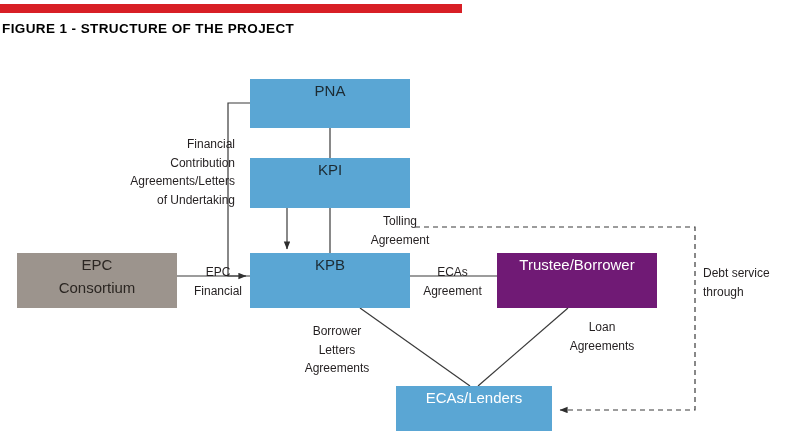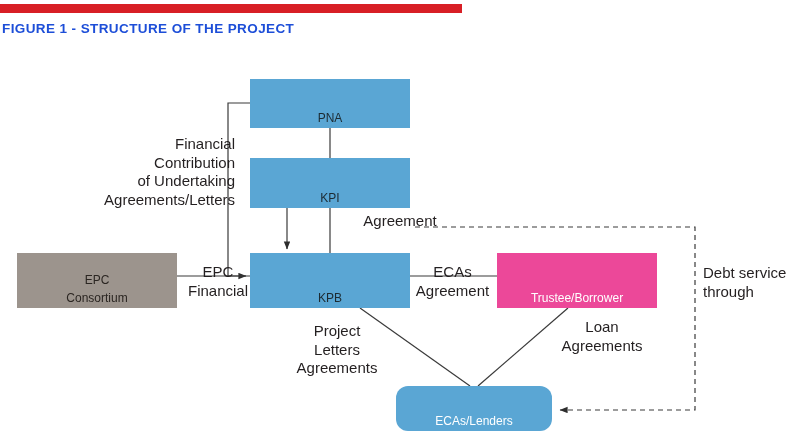--- a/index.html
+++ b/index.html
@@ -1,29 +1,29 @@
 <!DOCTYPE html>
 <html><head>
 <meta charset="utf-8">
 <style>
   html,body{margin:0;padding:0;background:#ffffff;}
   body{width:800px;height:446px;position:relative;overflow:hidden;
        font-family:"Liberation Sans","DejaVu Sans",sans-serif;color:#231f20;}
   .red-bar{position:absolute;left:0;top:4px;width:462px;height:9px;background:#d81f26;}
   .fig-title{position:absolute;left:2px;top:21px;font-size:13.5px;font-weight:bold;
-             letter-spacing:.4px;color:#1d4ed8;white-space:nowrap;}
+             letter-spacing:.4px;color:#000000;white-space:nowrap;}
   .canvas{position:absolute;left:0;top:0;width:800px;height:446px;}
   svg.wires{position:absolute;left:0;top:0;width:800px;height:446px;overflow:visible;}
   .node{position:absolute;display:flex;flex-direction:column;align-items:center;
-        justify-content:flex-end;text-align:center;font-size:12px;line-height:1.55;}
+        justify-content:flex-start;text-align:center;font-size:15px;line-height:1.55;}
   .node.blue{background:#5aa6d4;color:#1c2b33;}
-  .node.blue.light-text{color:#ffffff;border-radius:12px;}
+  .node.blue.light-text{color:#ffffff;}
   .node.gray{background:#9c948d;color:#2b2622;}
-  .node.dark{background:#ec4899;color:#ffffff;}
-  .lbl{position:absolute;font-size:15px;line-height:18.6px;color:#231f20;white-space:nowrap;}
+  .node.dark{background:#701a75;color:#ffffff;}
+  .lbl{position:absolute;font-size:12px;line-height:18.6px;color:#231f20;white-space:nowrap;}
   .lbl.r{text-align:right;}
   .lbl.c{text-align:center;}
   .lbl.l{text-align:left;}
 </style>
 </head>
 <body>
 
 <div class="canvas">
 
   <div class="red-bar"></div>
@@ -84,40 +84,41 @@
     <span>Trustee/Borrower</span>
   </div>
 
   <div class="node blue light-text" style="left:396px;top:386px;width:156px;height:45px;">
     <span>ECAs/Lenders</span>
   </div>
 
   <div class="lbl r" style="left:35px;top:135px;width:200px;">
     <div>Financial</div>
     <div>Contribution</div>
+    <div>Agreements/Letters</div>
     <div>of Undertaking</div>
-    <div>Agreements/Letters</div>
   </div>
 
   <div class="lbl c" style="left:345px;top:212px;width:110px;">
+    <div>Tolling</div>
     <div>Agreement</div>
   </div>
 
   <div class="lbl c" style="left:168px;top:263px;width:100px;">
     <div>EPC</div>
     <div>Financial</div>
   </div>
 
   <div class="lbl c" style="left:400px;top:263px;width:105px;">
     <div>ECAs</div>
     <div>Agreement</div>
   </div>
 
   <div class="lbl c" style="left:282px;top:322px;width:110px;">
-    <div>Project</div>
+    <div>Borrower</div>
     <div>Letters</div>
     <div>Agreements</div>
   </div>
 
   <div class="lbl c" style="left:547px;top:318px;width:110px;">
     <div>Loan</div>
     <div>Agreements</div>
   </div>
 
   <div class="lbl l" style="left:703px;top:264px;width:95px;">

